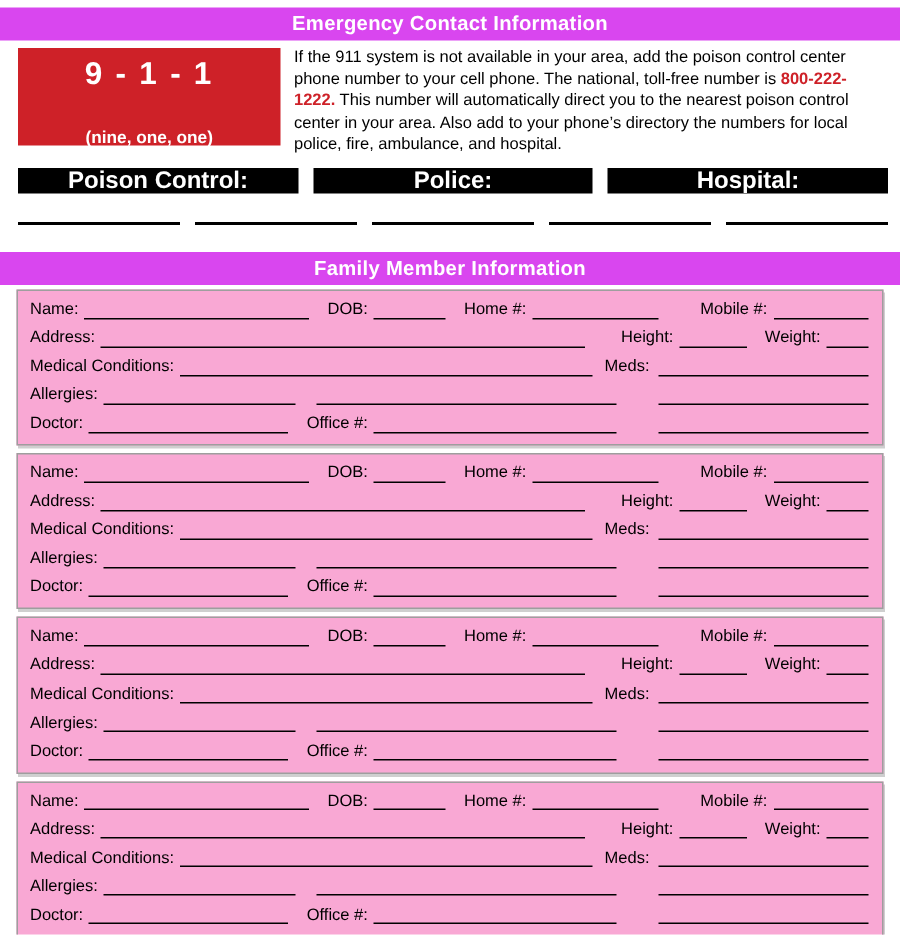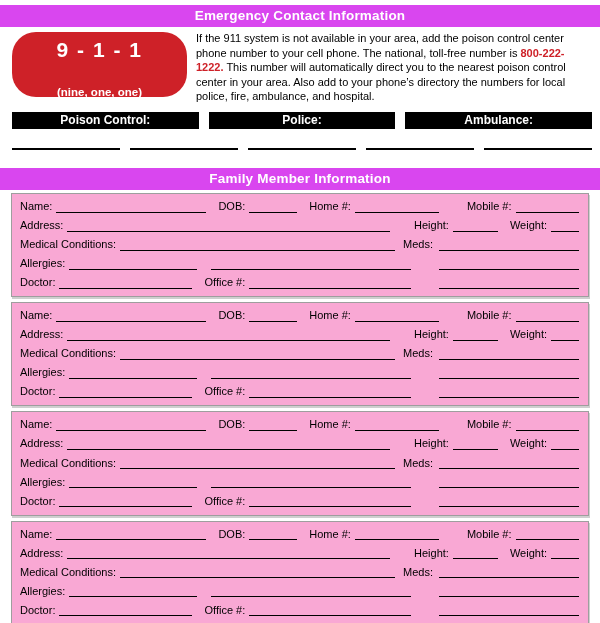--- a/index.html
+++ b/index.html
@@ -28,21 +28,21 @@
   .intro-text {
     flex:1; margin:-1px 0 0 9px;
     font-size:11px; line-height:14.6px; text-align:left;
   }
   .phone { font-weight:bold; }
 
   
   .contacts-row { display:flex; gap:10px; margin:8px 8px 0 12px; }
   .contact-box {
     flex:1; background:#000; color:#fff; font-weight:bold;
-    font-size:12px; height:17px; line-height:17px; text-align:center;
+    font-size:16px; height:17px; line-height:17px; text-align:center;
   }
   .contact-lines { display:flex; gap:10px; margin:0 8px 0 12px; }
   .contact-line {
     flex:1; height:21px; border-bottom:2px solid #000;
     font-size:11px; line-height:20px; padding:0 2px;
   }
 
   #family-bar { margin-top:18px; }
 
   
@@ -70,32 +70,32 @@
   .ln-doctor { width:133px; }
   .ln-office { flex:1; margin-right:28px; }
   .meds-lbl { margin-left:8px; padding-right:6px; }
 </style>
 </head>
 <body>
 
 <div class="bar" id="header-bar">Emergency Contact Information</div>
 
 <div class="intro">
-  <div class="badge" id="badge-911" style="background: rgb(206, 33, 40); color: rgb(255, 255, 255); border-radius: 24px;">
+  <div class="badge" id="badge-911" style="background: rgb(206, 33, 40); color: rgb(255, 255, 255);">
     <div class="badge-num">9 - 1 - 1</div>
     <div class="badge-sub">(nine, one, one)</div>
     <div class="badge-cap">Emergency Transport System</div>
   </div>
   <div class="intro-text"><span>If the 911 system is not available in your area, add the poison control center phone number to your cell phone. The national, toll-free number is </span><span class="phone" id="phone-number" style="color: rgb(206, 33, 40);">800-222-1222.</span><span> This number will automatically direct you to the nearest poison control center in your area. Also add to your phone’s directory the numbers for local police, fire, ambulance, and hospital.</span></div>
 </div>
 
 <div class="contacts-row">
   <div class="contact-box">Poison Control:</div>
   <div class="contact-box">Police:</div>
-  <div class="contact-box">Ambulance:</div>
+  <div class="contact-box">Hospital:</div>
 </div>
 
 <div class="contact-lines">
   <div class="contact-line"></div>
   <div class="contact-line"></div>
   <div class="contact-line"></div>
   <div class="contact-line"></div>
   <div class="contact-line"></div>
 </div>
 

